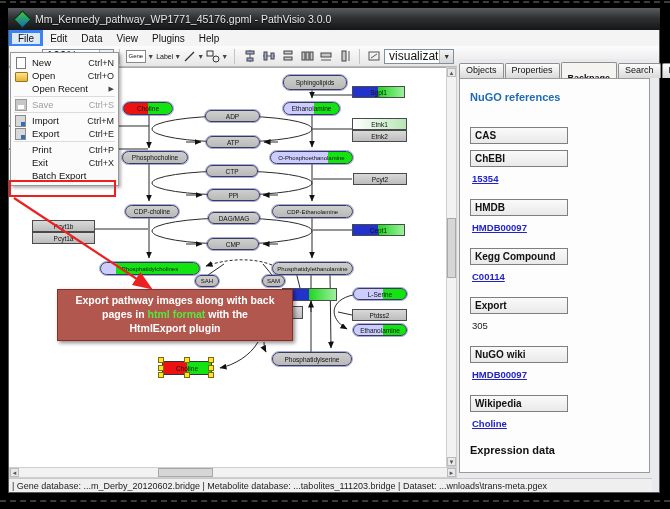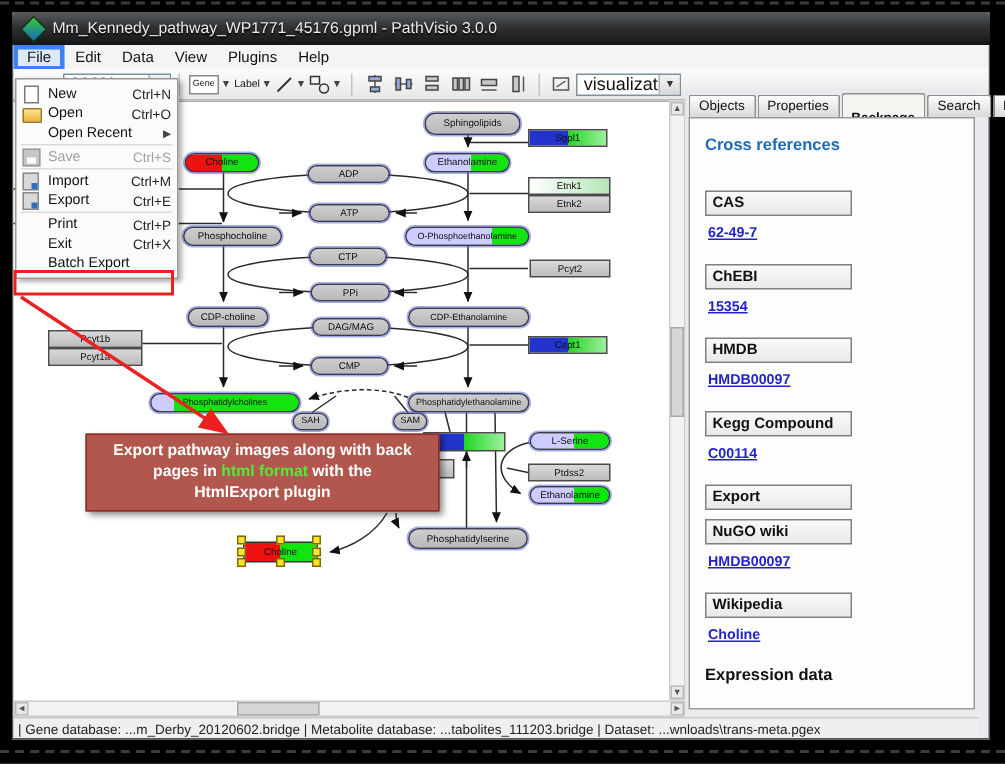--- a/index.html
+++ b/index.html
@@ -371,35 +371,35 @@
 
   <div id="right-bg" class="abs"></div>
   <div id="tabrow" class="abs">
     <div class="tab">Objects</div>
     <div class="tab">Properties</div>
     <div class="tab active">Backpage</div>
     <div class="tab">Search</div>
     <div class="tab">Legend</div>
   </div>
   <div id="panel" class="abs">
-    <div id="xref-heading">Cross references</div>
+    <div id="xref-heading">NuGO references</div>
 
     <div class="xref-box">CAS</div>
-    <a class="xref-link" href="#">62-49-7</a>
 
     <div class="xref-box">ChEBI</div>
     <a class="xref-link" href="#">15354</a>
 
     <div class="xref-box">HMDB</div>
     <a class="xref-link" href="#">HMDB00097</a>
 
     <div class="xref-box">Kegg Compound</div>
     <a class="xref-link" href="#">C00114</a>
 
     <div class="xref-box">Export</div>
+    <span class="xref-plain">305</span>
 
     <div class="xref-box">NuGO wiki</div>
     <a class="xref-link" href="#">HMDB00097</a>
 
     <div class="xref-box">Wikipedia</div>
     <a class="xref-link" href="#">Choline</a>
 
     <div id="expr-heading">Expression data</div>
   </div>
 

